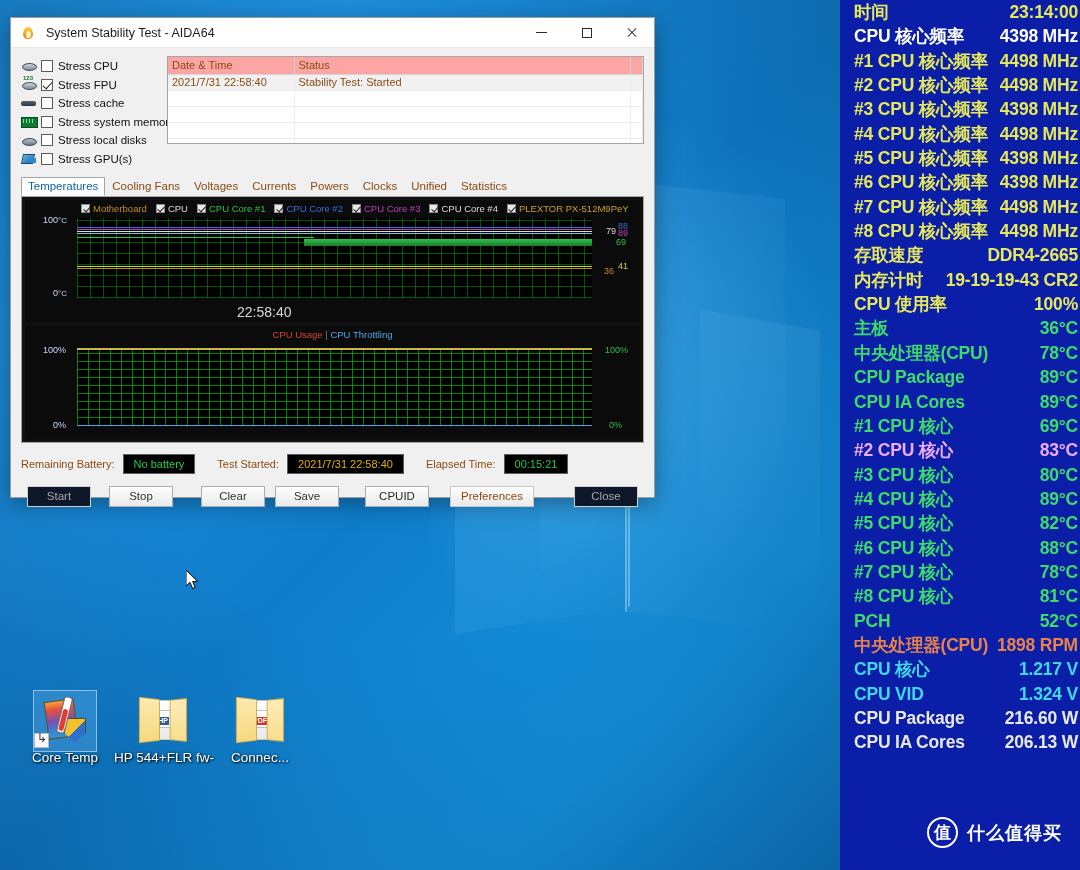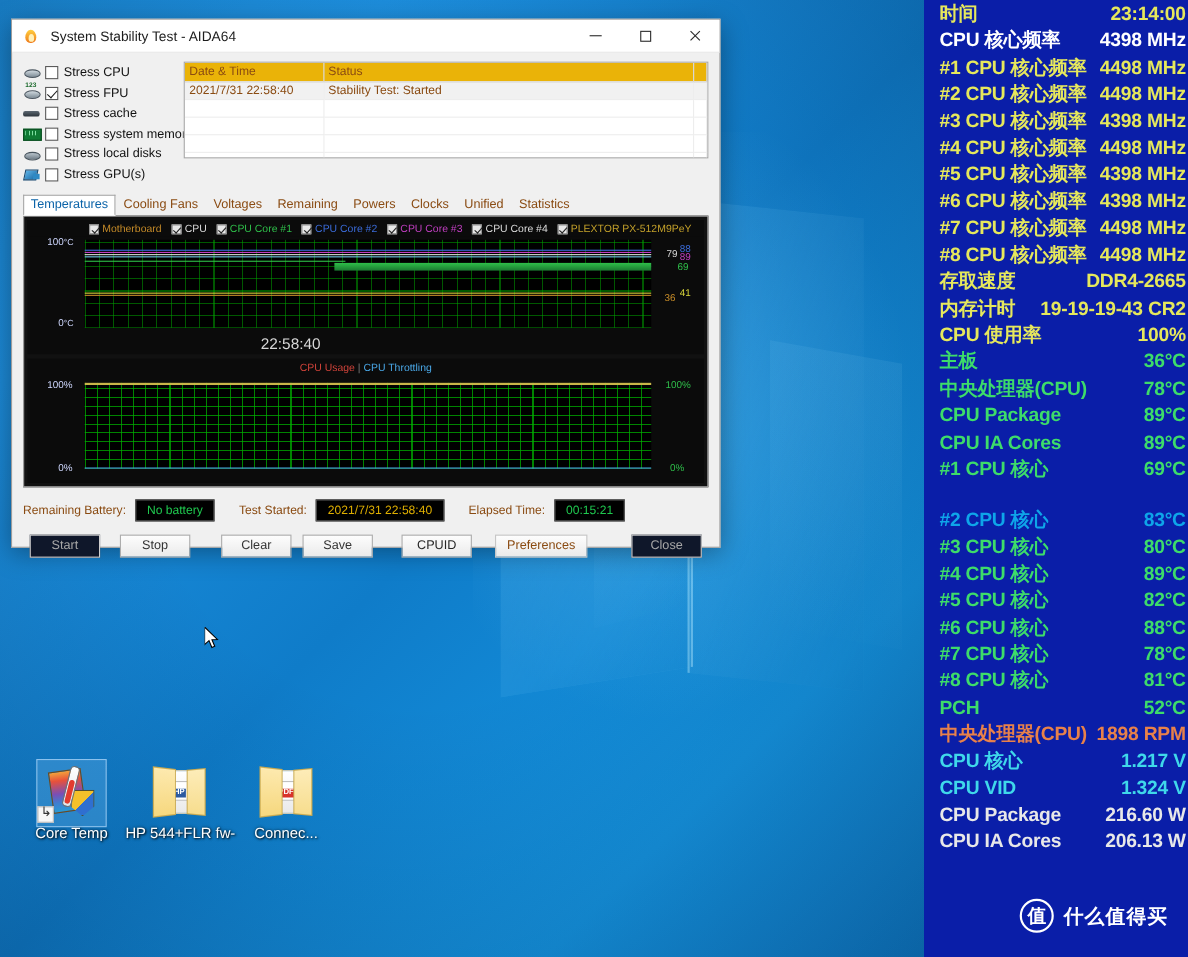--- a/index.html
+++ b/index.html
@@ -192,21 +192,21 @@
     border:solid #1b1b1b; border-width:0 1.6px 1.6px 0; transform: rotate(42deg);
   }
   .stress-label { font-size: 11.5px; color:#111; white-space: nowrap; }
 
   .log-box {
     flex: 1; height: 88px; background:#fff; border:1px solid #a6a6a6; overflow:hidden;
   }
   .log-table { width: 100%; border-collapse: collapse; font-size: 11px; table-layout: fixed; }
   .log-table th {
     text-align: left; font-weight: normal; color:#8a4b12; padding: 2px 4px;
-    border-bottom: 1px solid #d6d6d6; border-right: 1px solid #d6d6d6; background:#eab308;
+    border-bottom: 1px solid #d6d6d6; border-right: 1px solid #d6d6d6; background:#fca5a5;
     height: 17px;
   }
   .log-table td {
     padding: 1px 4px; border-bottom: 1px solid #ededed; border-right: 1px solid #ededed;
     color:#8a4b12; height: 16px; font-size: 11px;
   }
   .log-table tr.row0 td { background:#f1f1f1; }
   .col-a { width: 126px; } .col-b { width: auto; } .col-c { width: 12px; }
 
   
@@ -473,21 +473,21 @@
               </tr>
         </tbody>
           </table>
       </div>
     </div>
 
     <div class="tabs">
       <div class="tab active">Temperatures</div>
       <div class="tab">Cooling Fans</div>
       <div class="tab">Voltages</div>
-      <div class="tab">Remaining</div>
+      <div class="tab">Currents</div>
       <div class="tab">Powers</div>
       <div class="tab">Clocks</div>
       <div class="tab">Unified</div>
       <div class="tab">Statistics</div>
     </div>
 
     <div class="charts-wrap">
 
       <div class="chart-card" id="temp-chart">
         <div class="legend">
@@ -658,21 +658,21 @@
         <span class="v">89°C</span>
       </div>
       <div class="osd-row" style="color: rgb(61, 220, 106);">
         <span class="k">CPU IA Cores</span>
         <span class="v">89°C</span>
       </div>
       <div class="osd-row" style="color: rgb(61, 220, 106);">
         <span class="k">#1 CPU 核心</span>
         <span class="v">69°C</span>
       </div>
-      <div class="osd-row" style="color: #0ea5e9; margin-top: 22px;">
+      <div class="osd-row" style="color: #f0abfc;">
         <span class="k">#2 CPU 核心</span>
         <span class="v">83°C</span>
       </div>
       <div class="osd-row" style="color: rgb(61, 220, 106);">
         <span class="k">#3 CPU 核心</span>
         <span class="v">80°C</span>
       </div>
       <div class="osd-row" style="color: rgb(61, 220, 106);">
         <span class="k">#4 CPU 核心</span>
         <span class="v">89°C</span>

